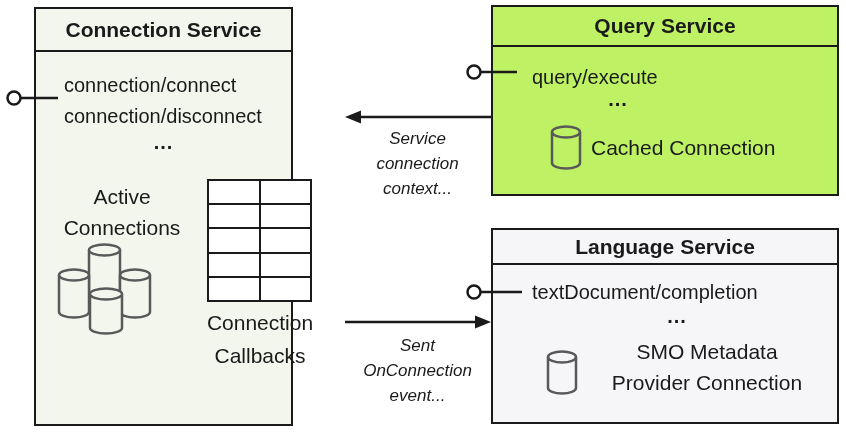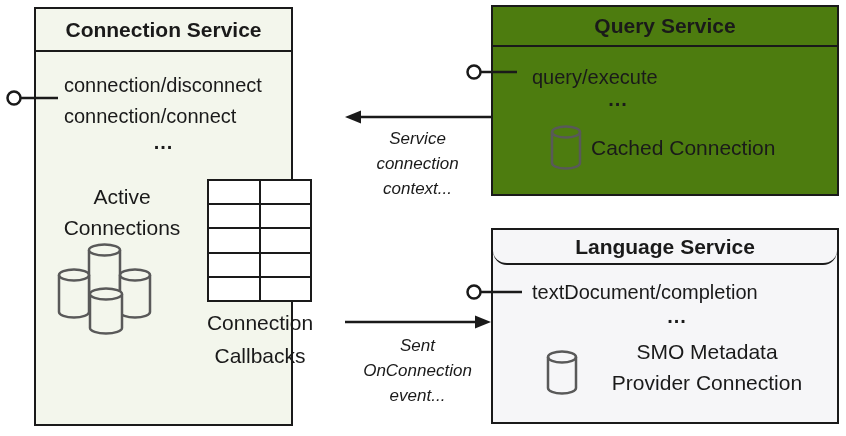--- a/index.html
+++ b/index.html
@@ -2,52 +2,52 @@
 <html><head>
 <meta charset="utf-8">
 <style>
   html,body{margin:0;padding:0;background:#ffffff;}
   .canvas{
     position:relative;width:846px;height:436px;background:#ffffff;overflow:hidden;
     font-family:"Liberation Sans",sans-serif;color:#1a1a1a;
   }
   .box{position:absolute;border:2px solid #1a1a1a;box-sizing:border-box;}
   .box.conn{left:34px;top:7px;width:259px;height:419px;background:#f3f6ec;}
-  .box.query{left:491px;top:5px;width:348px;height:191px;background:#4d7c0f;}
+  .box.query{left:491px;top:5px;width:348px;height:191px;background:#bef264;}
   .box.lang{left:491px;top:228px;width:348px;height:196px;background:#f6f6f8;}
   .box-header{
     position:absolute;left:0;right:0;top:0;border-bottom:2px solid #1a1a1a;
     display:flex;align-items:center;justify-content:center;
     font-weight:700;font-size:21px;
   }
   .conn .box-header{height:41px;}
   .query .box-header{height:38px;}
-  .lang .box-header{height:33px;border-radius:14px;}
+  .lang .box-header{height:33px;}
   .abs{position:absolute;box-sizing:border-box;}
   .t20{font-size:20px;line-height:31px;}
   .t21{font-size:21px;}
   .center{text-align:center;}
   .ellipsis{font-size:20px;line-height:20px;font-weight:700;letter-spacing:1px;}
   .flow-label{font-style:italic;font-size:17px;line-height:25px;text-align:center;}
   table.cb{border-collapse:collapse;table-layout:fixed;}
   table.cb td{border:2px solid #1a1a1a;background:#ffffff;padding:0;}
   svg{display:block;}
   .overlay{position:absolute;left:0;top:0;pointer-events:none;}
 </style>
 </head>
 <body>
 
 <div class="canvas">
 
   <div class="box conn">
     <div class="box-header">Connection Service</div>
 
     <div class="abs t20" style="left:28px;top:61px;right:28px;">
+      <div>connection/connect</div>
       <div>connection/disconnect</div>
-      <div>connection/connect</div>
       <div class="center ellipsis">...</div>
     </div>
 
     <div class="abs t21 center" style="left:6px;top:172px;width:160px;line-height:31px;">
       <div>Active</div>
       <div>Connections</div>
     </div>
 
     <svg class="abs" style="left:16px;top:231px;" width="120" height="100" viewBox="0 0 120 100">
       <g fill="#f3f6ec" stroke="#595959" stroke-width="2.5">

